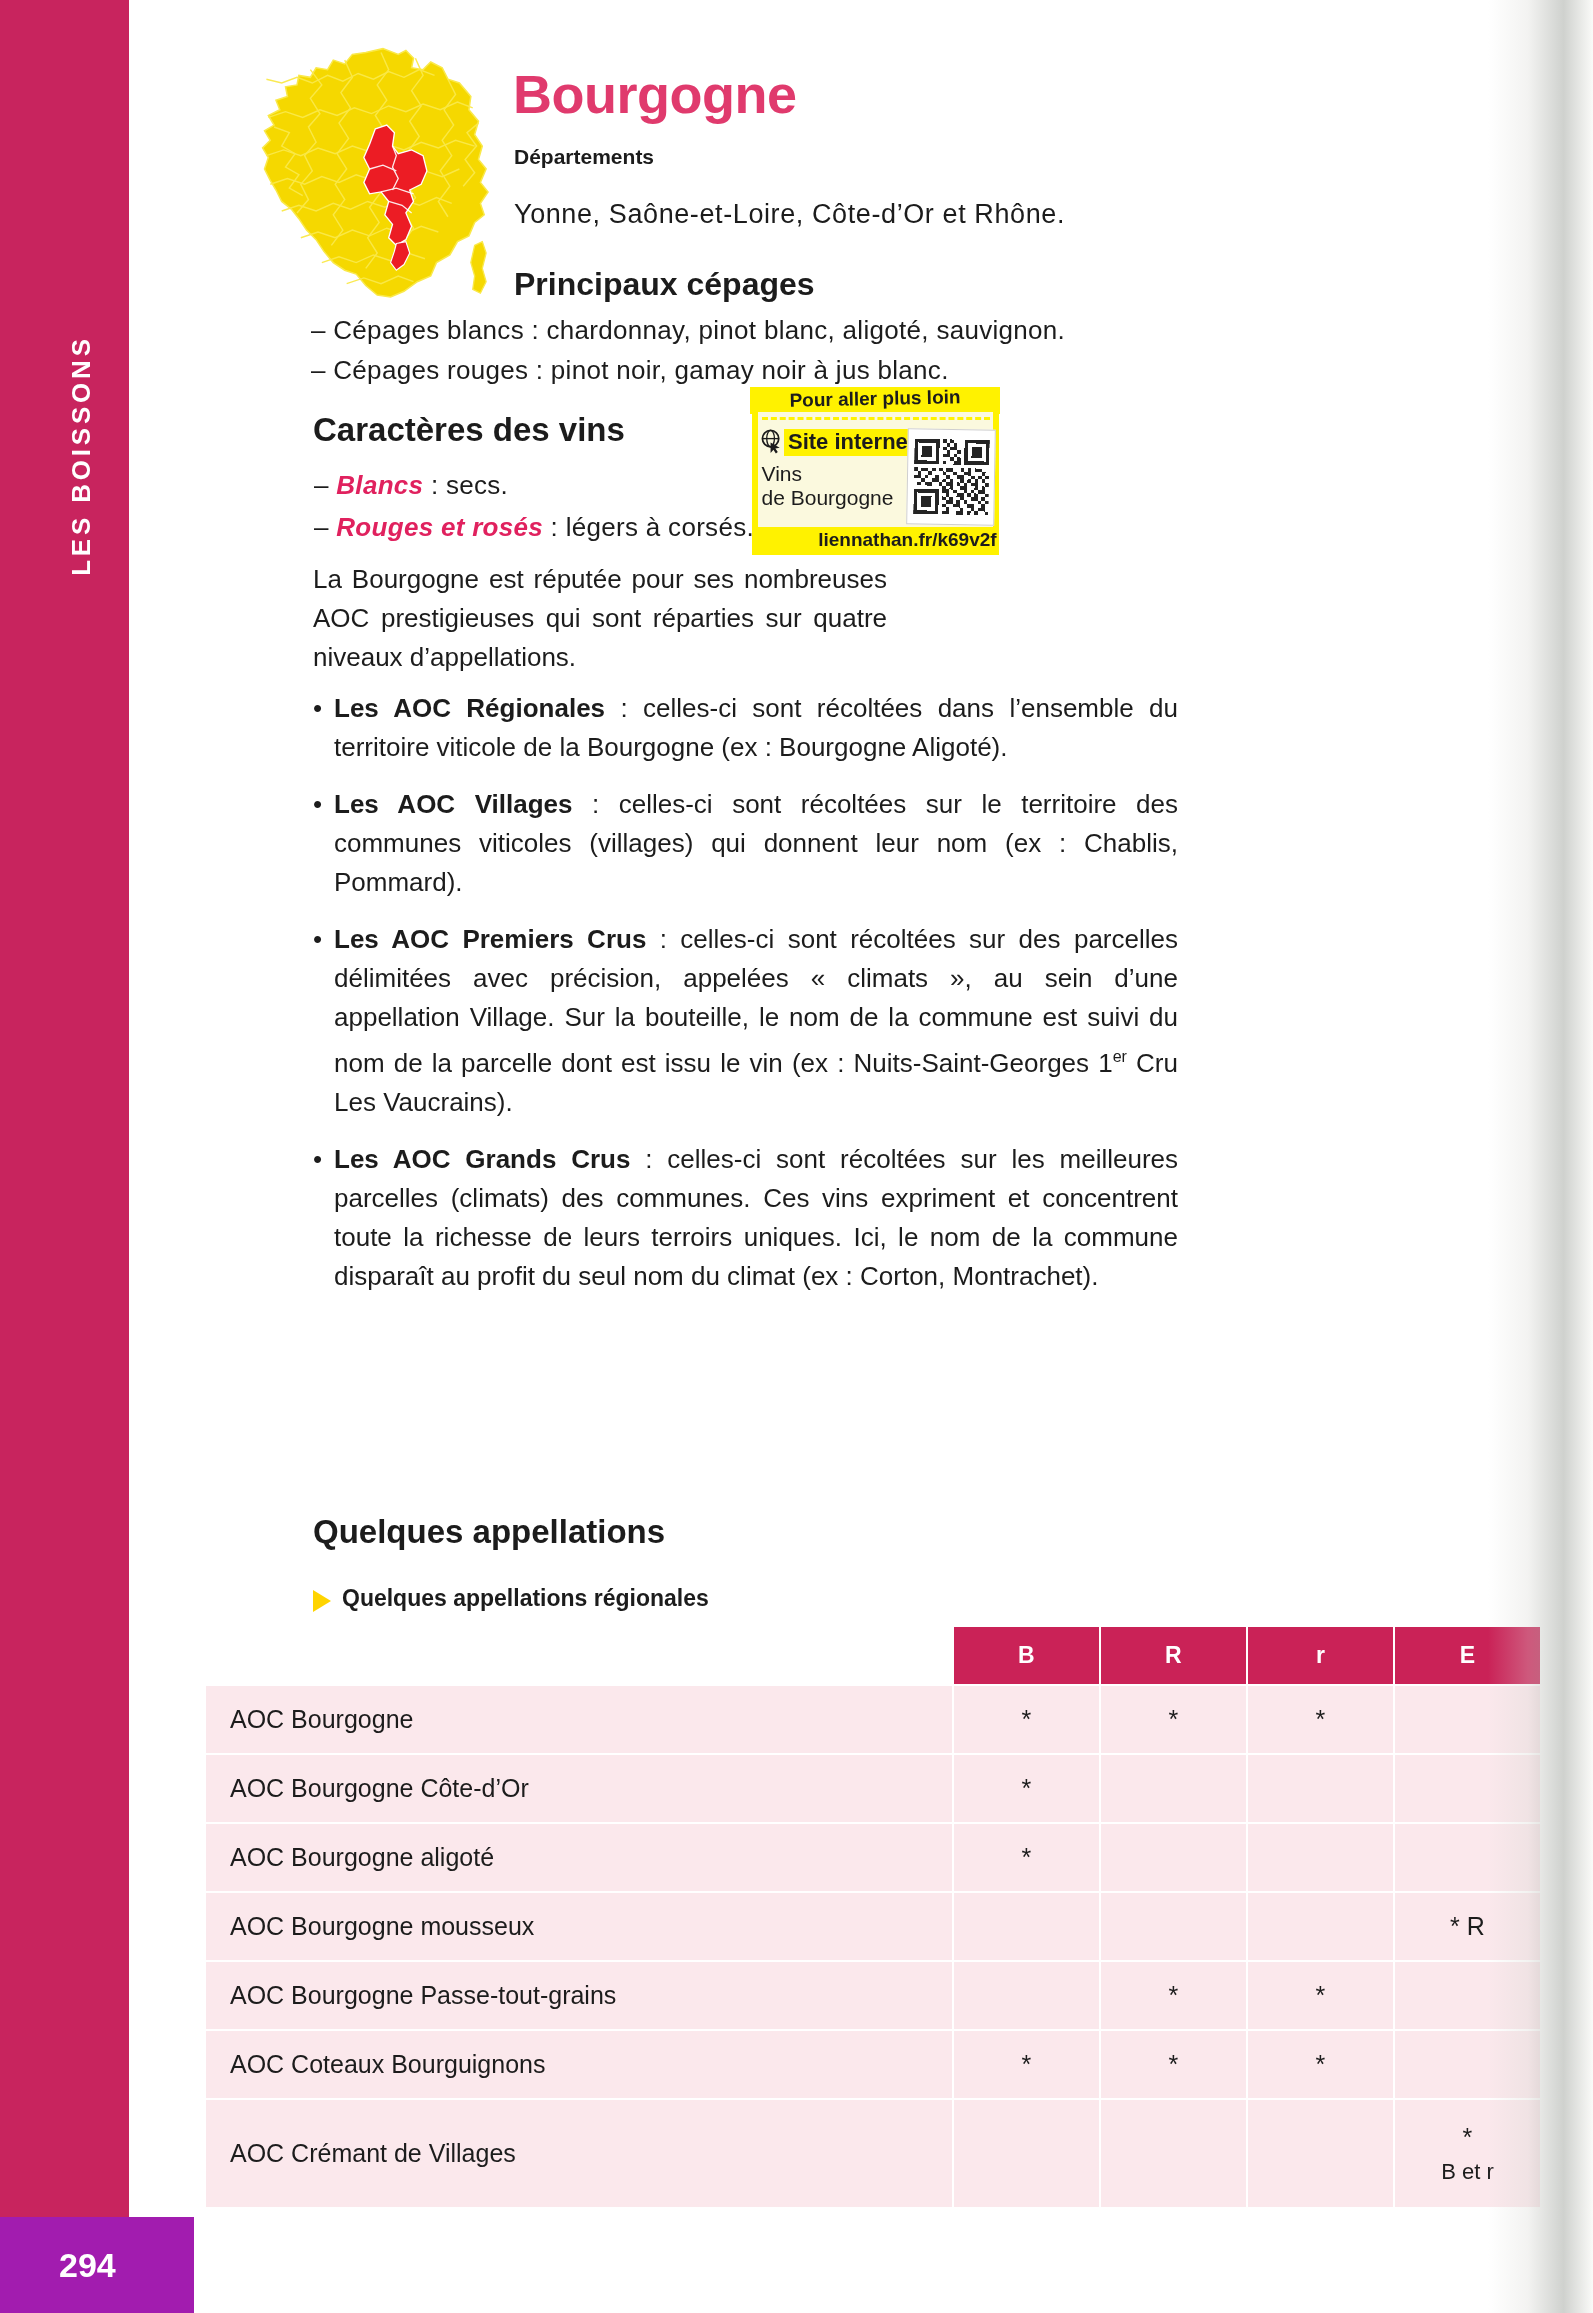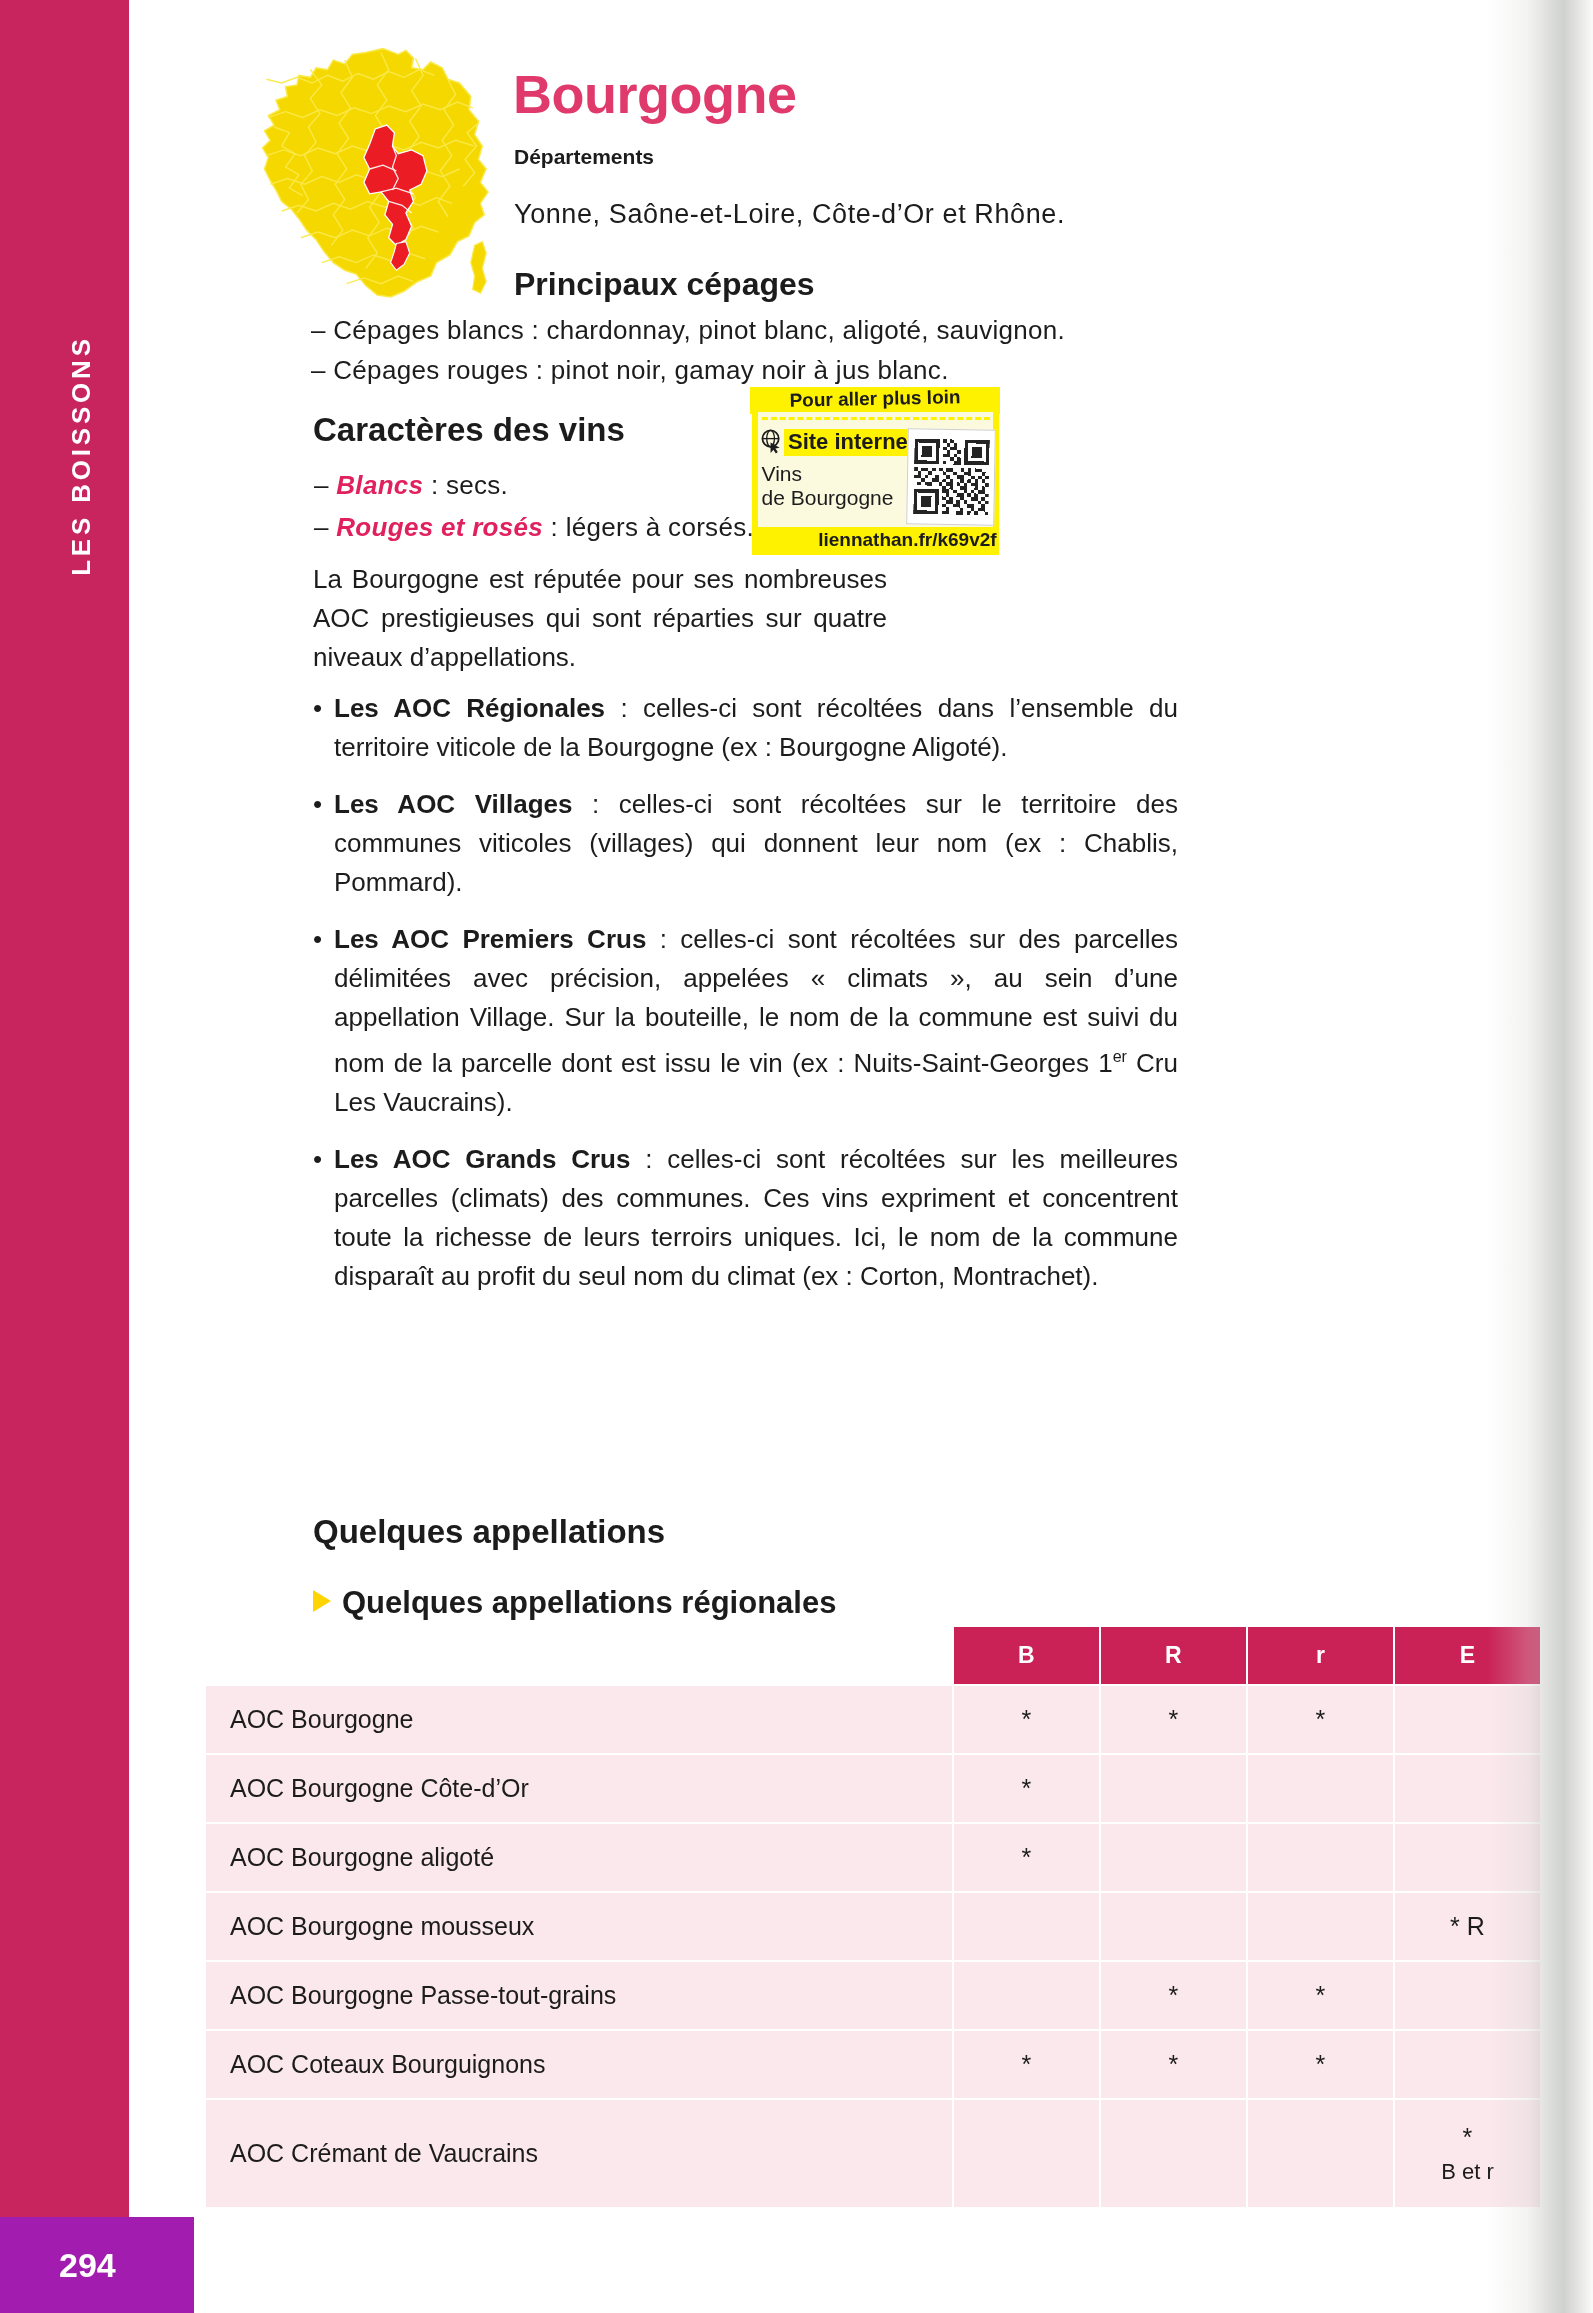--- a/index.html
+++ b/index.html
@@ -220,21 +220,21 @@
   #head-quelques {
     position: absolute;
     left: 184px;
     top: 1505px;
     font-size: 33px;
   }
   #sub-quelques {
     position: absolute;
     left: 184px;
     top: 1577px;
-    font-size: 31px;
+    font-size: 23px;
     font-weight: bold;
     color: #1c1c1c;
   }
   #tri-bullet {
     position: absolute;
     left: 0;
     top: 4.8px;
     width: 0; height: 0;
     border-left: 18px solid #ffd400;
     border-top: 11.5px solid transparent;
@@ -557,21 +557,21 @@
           <td class="mark"></td>
         </tr>
         <tr>
           <td class="name">AOC Coteaux Bourguignons</td>
           <td class="mark">*</td>
           <td class="mark">*</td>
           <td class="mark">*</td>
           <td class="mark"></td>
         </tr>
         <tr>
-          <td class="name tall">AOC Crémant de Vaucrains</td>
+          <td class="name tall">AOC Crémant de Villages</td>
           <td class="mark tall"></td>
           <td class="mark tall"></td>
           <td class="mark tall"></td>
           <td class="mark tall">
             <div class="mark-stack">
               <div>*</div>
               <div class="mark-sub">B et r</div>
             </div>
           </td>
         </tr>

